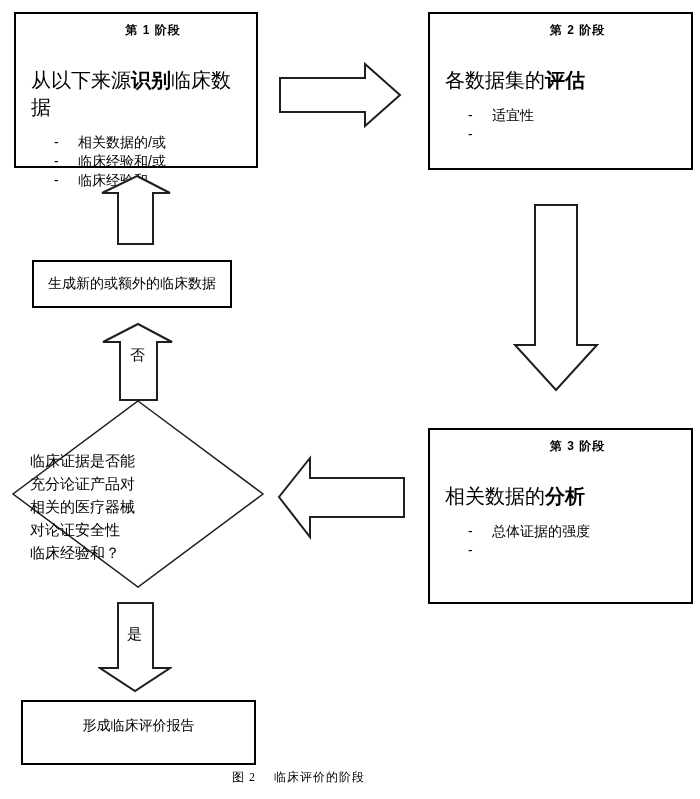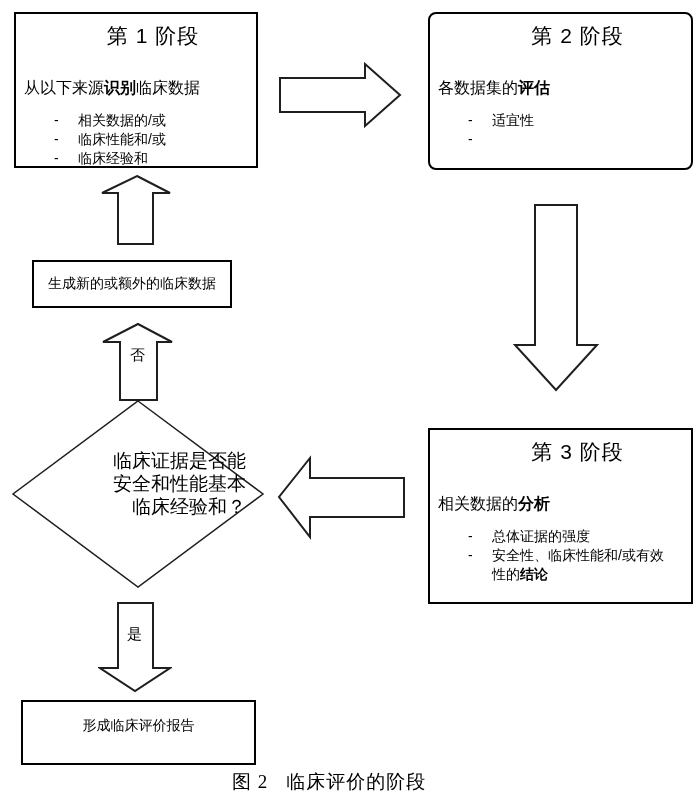--- a/index.html
+++ b/index.html
@@ -6,80 +6,80 @@
   .canvas {
     position:relative; width:700px; height:799px; background:#ffffff;
     font-family:"Liberation Sans","DejaVu Sans",sans-serif; color:#000;
     overflow:hidden;
   }
   .box {
     position:absolute; border:2px solid #000; background:#fff;
     box-sizing:border-box;
   }
   .stage-title {
-    font-weight:400; font-size:21px; text-align:center;
+    font-weight:700; font-size:12px; text-align:center;
     margin-top:8px; letter-spacing:1px;padding-left:34px;
   }
-  .stage-body { font-size:16px; margin:28px 6px 0 8px; }
+  .stage-body { font-size:20px; margin:28px 6px 0 15px; }
   .bullet-list { margin-top:12px; }
   .bullet { display:flex; padding-left:38px; font-size:14px; line-height:19px; }
   .bullet .dash { flex:0 0 24px; width:24px; }
   .bullet .btext { max-width:178px; }
   b { font-weight:700; }
 
   #box-stage1 { left:14px;  top:12px;  width:244px; height:156px; }
-  #box-stage2 { left:428px; top:12px;  width:265px; height:158px;border-radius:8px; }
+  #box-stage2 { left:428px; top:12px;  width:265px; height:158px; }
   #box-stage3 { left:428px; top:428px; width:265px; height:176px; }
 
   #box-generate {
     left:32px; top:260px; width:200px; height:48px;
     display:flex; align-items:center; justify-content:center;
     font-size:14px; text-align:center;
   }
   #box-report {
     left:21px; top:700px; width:235px; height:65px;
     font-size:14px; text-align:center; padding-top:15px;
   }
 
   .arrow { position:absolute; }
   .arrow polygon { fill:#ffffff; stroke:#1f1f1f; stroke-width:2; stroke-linejoin:miter; }
   #diamond { position:absolute; left:10px; top:398px; }
   #diamond polygon { fill:#ffffff; stroke:#1f1f1f; stroke-width:1.5; }
 
   .decision-text {
     position:absolute; left:30px; top:449px; width:216px;
-    text-align:right; font-size:19px; line-height:23px;
+    text-align:left; font-size:15px; line-height:23px;
   }
   .branch-label { position:absolute; font-size:15px; }
   #label-no  { left:130px; top:346px; }
   #label-yes { left:127px; top:625px; }
 
   .caption {
     position:absolute; left:232px; top:769px;
     font-family:"Liberation Serif","DejaVu Serif",serif;
-    font-size:19px; letter-spacing:1px;
+    font-size:12px; letter-spacing:1px;
   }
   .caption .cap-label { margin-right:18px; }
 </style>
 </head>
 <body>
 
 <div class="canvas">
 
   <div class="box" id="box-stage1">
     <div class="stage-title">第 1 阶段</div>
     <div class="stage-body"><span>从以下来源</span><b>识别</b><span>临床数据</span></div>
     <div class="bullet-list">
       <div class="bullet">
           <span class="dash">-</span>
           <span class="btext"><span>相关数据的/或</span><b></b></span>
         </div>
       <div class="bullet">
           <span class="dash">-</span>
-          <span class="btext"><span>临床性能和/或</span><b></b></span>
+          <span class="btext"><span>临床经验和/或</span><b></b></span>
         </div>
       <div class="bullet">
           <span class="dash">-</span>
           <span class="btext"><span>临床经验和</span><b></b></span>
         </div>
     </div>
   </div>
 
   <div class="box" id="box-stage2">
     <div class="stage-title">第 2 阶段</div>
@@ -98,39 +98,40 @@
   <div class="box" id="box-stage3">
     <div class="stage-title">第 3 阶段</div>
     <div class="stage-body"><span>相关数据的</span><b>分析</b><span></span></div>
     <div class="bullet-list">
       <div class="bullet">
           <span class="dash">-</span>
           <span class="btext"><span>总体证据的强度</span><b></b></span>
         </div>
       <div class="bullet">
           <span class="dash">-</span>
-          <span class="btext"><span>安全性、临床性能和/或有效性的</span><b>结论</b></span>
         </div>
     </div>
   </div>
 
   <div class="box" id="box-generate">
     <span>生成新的或额外的临床数据</span>
   </div>
 
   <div class="box" id="box-report">
     <span>形成临床评价报告</span>
   </div>
 
   <svg id="diamond" width="256" height="192" viewBox="0 0 256 192">
     <polygon points="128,3 253,96 128,189 3,96"></polygon>
   </svg>
   <div class="decision-text">
     <div>临床证据是否能</div>
-    <div>安全和性能基本</div>
+    <div>充分论证产品对</div>
+    <div>相关的医疗器械</div>
+    <div>对论证安全性</div>
     <div>临床经验和？</div>
   </div>
 
   <svg class="arrow" style="left:278px; top:62px;" width="125" height="66" viewBox="0 0 125 66">
     <polygon points="2,16 87,16 87,2 122,33 87,64 87,50 2,50"></polygon>
   </svg>
 
   <svg class="arrow" style="left:505px; top:203px;" width="104" height="190" viewBox="0 0 104 190">
     <polygon points="30,2 72,2 72,142 92,142 51,187 10,142 30,142"></polygon>
   </svg>

